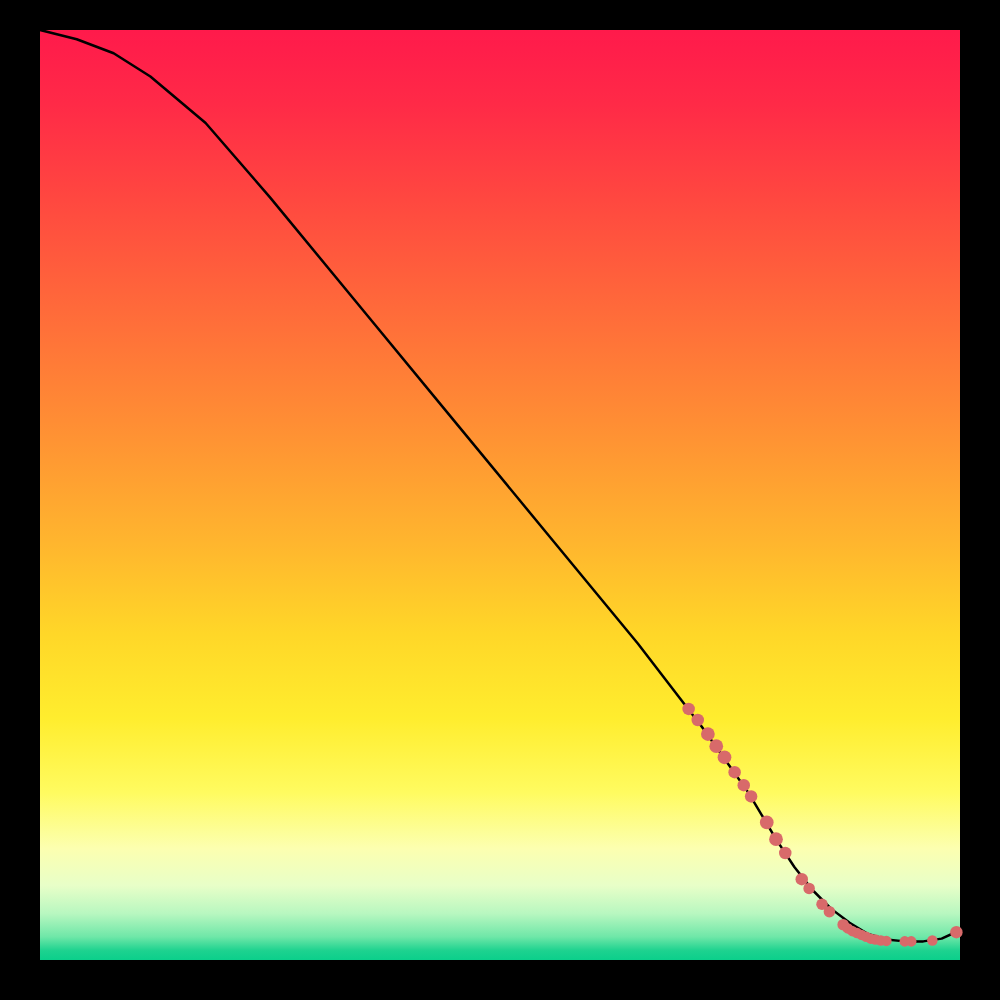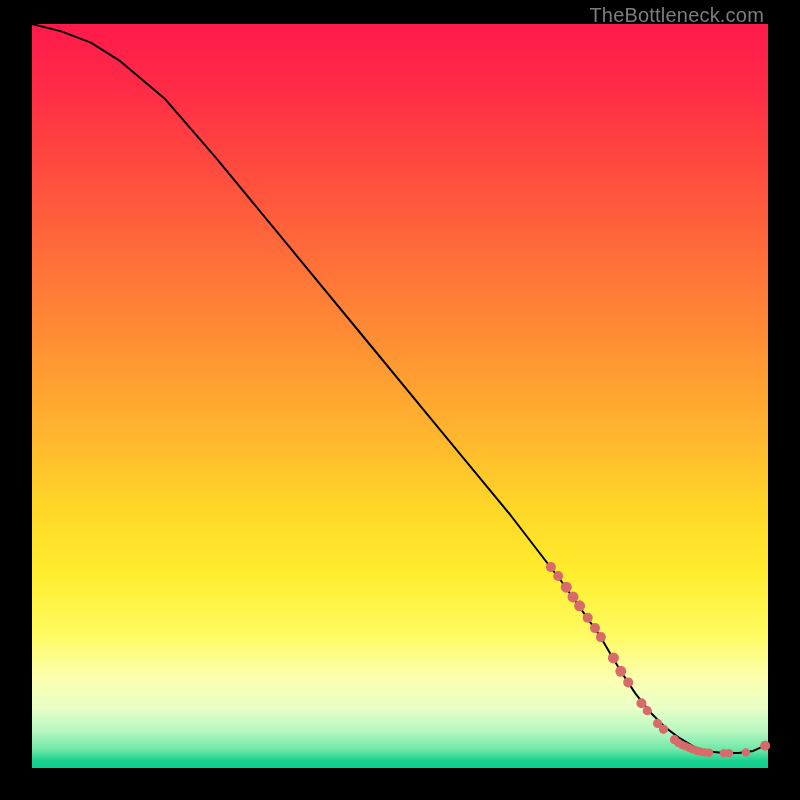--- a/index.html
+++ b/index.html
@@ -70,21 +70,20 @@
   }
   .pt {
     fill: #d86a6a;
     stroke: none;
   }
 </style>
 </head>
 <body>
 
 <div class="frame">
-  <div class="watermark">TheBottleneck.com</div>
   <div class="plot-area">
     <svg class="overlay" viewBox="0 0 736 744">
       <path id="curve-path" class="curve" d="M0.0 0.0 L29.4 7.4 L58.9 18.6 L88.3 37.2 L132.5 74.4 L184.0 133.9 L257.6 223.2 L331.2 312.5 L404.8 401.8 L478.4 491.0 L529.9 558.0 L566.7 610.1 L588.8 647.3 L603.5 669.6 L618.2 688.2 L633.0 703.1 L647.7 714.2 L662.4 723.2 L677.1 727.6 L691.8 729.1 L706.6 729.1 L721.3 726.9 L736.0 720.2"></path>
       <g id="points-group">
           <circle cx="518.9" cy="543.1" r="5.0" class="pt" fill="#d86a6a"></circle>
           <circle cx="526.2" cy="552.0" r="5.0" class="pt" fill="#d86a6a"></circle>
           <circle cx="534.3" cy="563.2" r="5.5" class="pt" fill="#d86a6a"></circle>
           <circle cx="541.0" cy="572.9" r="5.5" class="pt" fill="#d86a6a"></circle>
           <circle cx="547.6" cy="581.8" r="5.5" class="pt" fill="#d86a6a"></circle>
           <circle cx="555.7" cy="593.7" r="5.0" class="pt" fill="#d86a6a"></circle>

